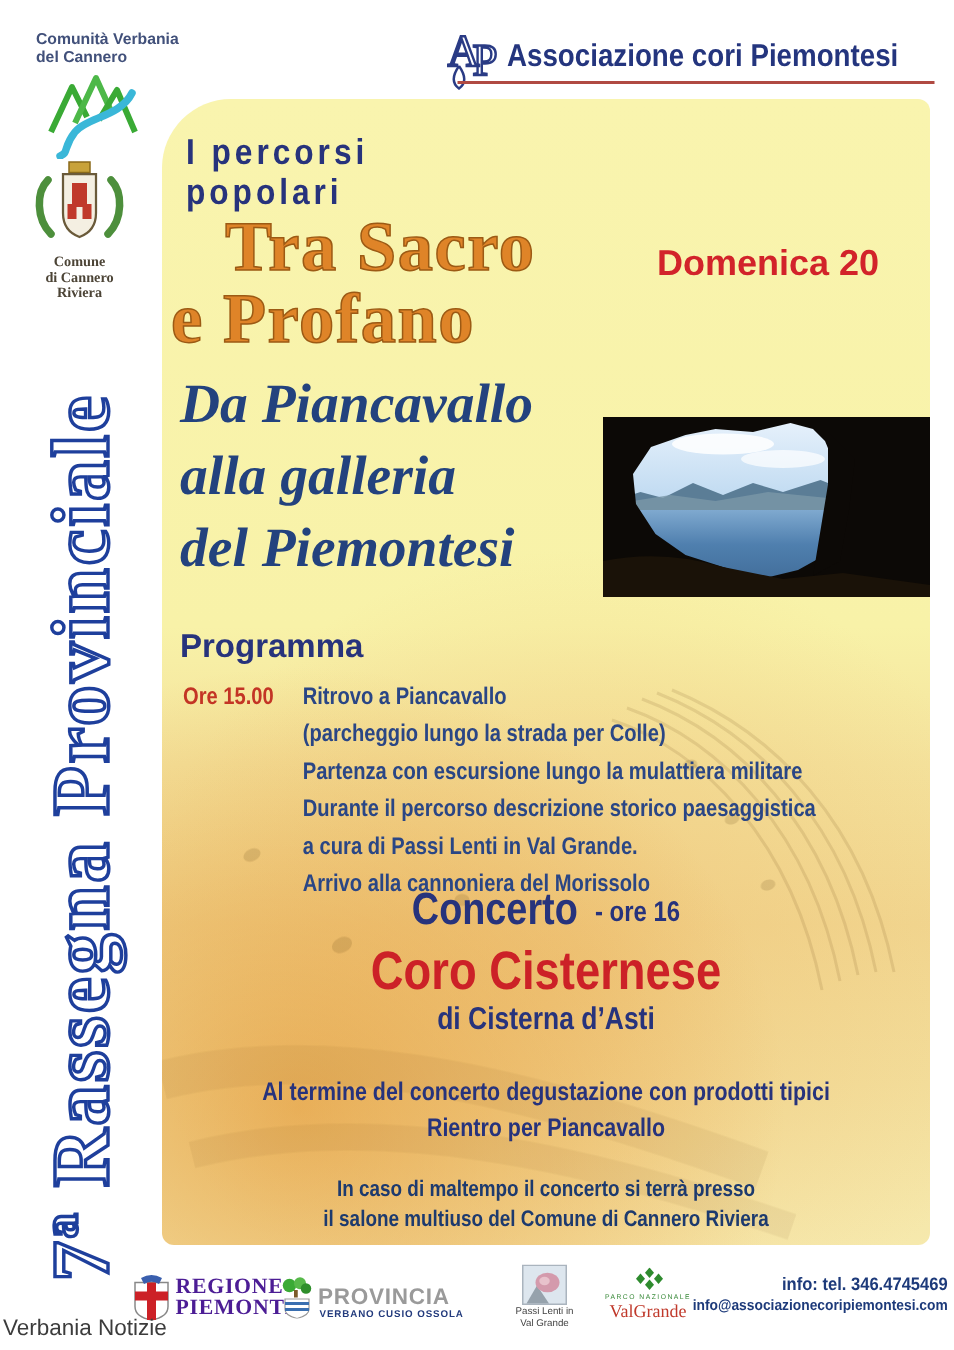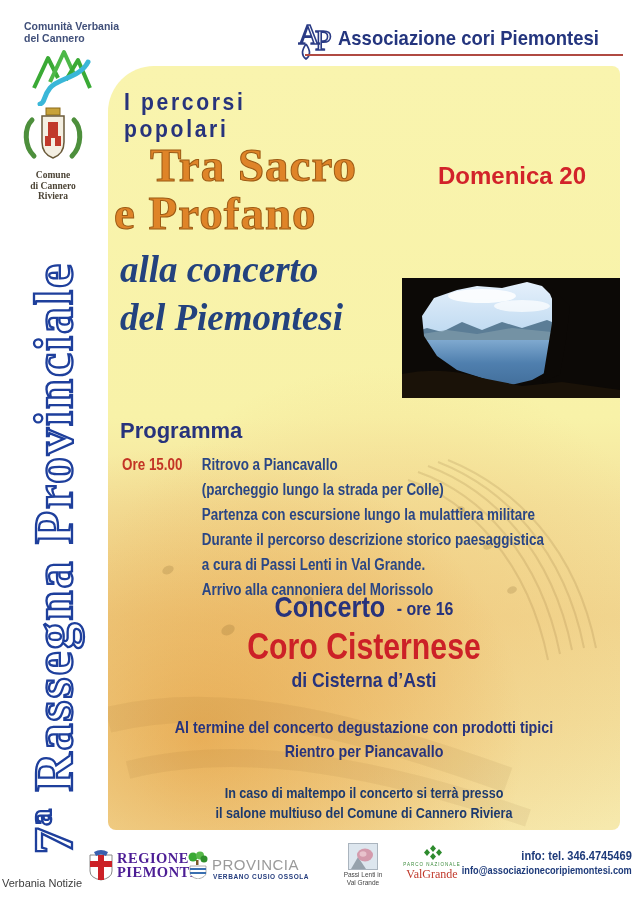--- a/index.html
+++ b/index.html
@@ -58,33 +58,33 @@
   .choir{top:560px;font-size:36px;font-weight:bold;color:#cc2127;}
   .choir-origin{top:602px;font-size:21px;font-weight:bold;color:#27337c;}
   .after{top:650px;font-size:17px;line-height:24px;font-weight:bold;color:#27337c;}
   .weather{top:717px;font-size:15px;line-height:20px;font-weight:bold;color:#1d3a6e;}
 
   
   .regione-shield{left:88px;top:849px;}
   .regione-text{left:117px;top:851px;font-family:"Liberation Serif",serif;font-weight:bold;
      font-size:14.5px;line-height:14px;color:#4c1d95;letter-spacing:.5px;}
   .provincia-logo{left:186px;top:851px;}
-  .provincia-name{left:212px;top:856px;font-size:15px;color:#9a9a9a;letter-spacing:.5px;font-weight:normal;}
+  .provincia-name{left:212px;top:856px;font-size:15px;color:#9a9a9a;letter-spacing:.5px;font-weight:bold;}
   .provincia-sub{left:213px;top:873px;font-size:6.5px;font-weight:bold;color:#233b7d;letter-spacing:.6px;}
   .passi-logo{left:348px;top:843px;}
   .passi-caption{left:337px;top:871px;width:52px;text-align:center;font-size:6.5px;line-height:7.5px;color:#444;}
   .valgrande-sym{left:424px;top:845px;}
   .valgrande-small{left:400px;top:862px;width:64px;text-align:center;font-size:4.5px;color:#3a8a3a;letter-spacing:1px;}
   .valgrande-name{left:398px;top:867px;width:68px;text-align:center;
      font-family:"Liberation Serif",serif;font-size:12px;color:#c0392b;}
   .contact{right:4px;top:849px;text-align:right;color:#1d3a7a;font-weight:bold;
      transform:scaleX(.92);transform-origin:100% 0;}
   .contact .phone{font-size:12px;line-height:15px;}
   .contact .email{font-size:10px;line-height:13px;}
-  .credit{left:2px;top:877px;font-size:11px;color:#3c3c3c;}
+  .credit{left:2px;top:877px;font-size:15px;color:#3c3c3c;}
 </style>
 </head>
 <body>
 
 <div id="page">
 
   <div class="abs comunita-text">
     <div>Comunità Verbania</div>
     <div>del Cannero</div>
   </div>
@@ -150,21 +150,22 @@
     </div>
 
     <div class="abs orn title1">Tra Sacro</div>
     <div class="abs orn title2">e Profano</div>
 
     <div class="abs date">
       <div>Domenica 20</div>
     </div>
 
     <div class="abs subtitle">
-      <div>alla concerto</div>
+      <div>Da Piancavallo</div>
+      <div>alla galleria</div>
       <div>del Piemontesi</div>
     </div>
 
     <svg class="abs photo" width="218" height="120" viewBox="0 0 218 120">
       <defs>
         <linearGradient id="sky" x1="0" y1="0" x2="0" y2="1">
           <stop offset="0" stop-color="#e8f2fc"></stop>
             <stop offset="0.5" stop-color="#bcd8f0"></stop>
             <stop offset="1" stop-color="#9cc0e2"></stop>
         </linearGradient>

